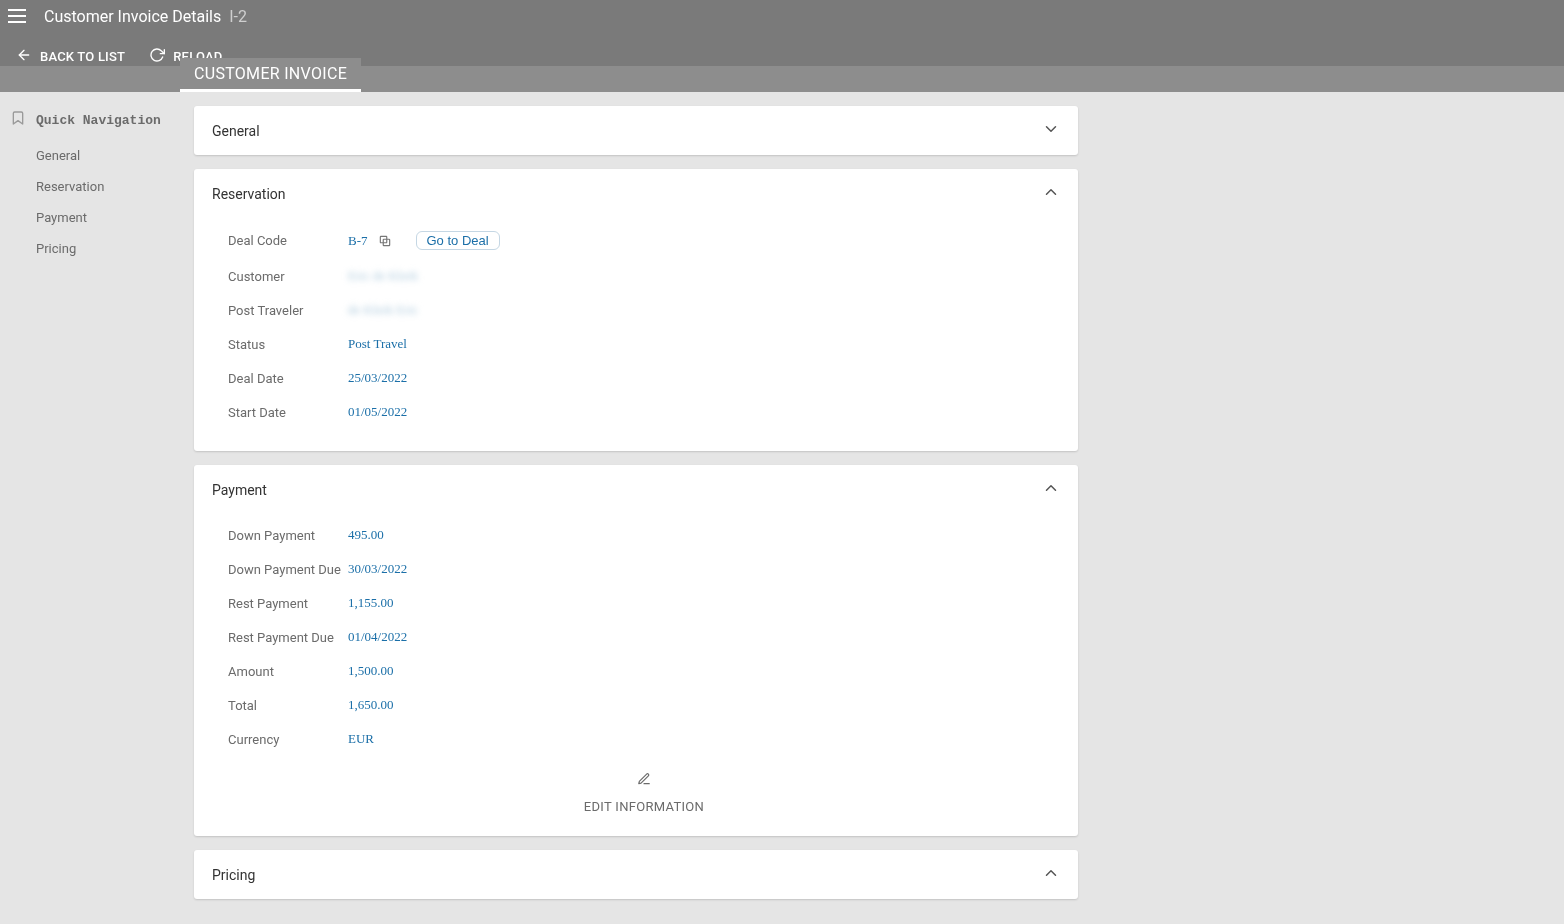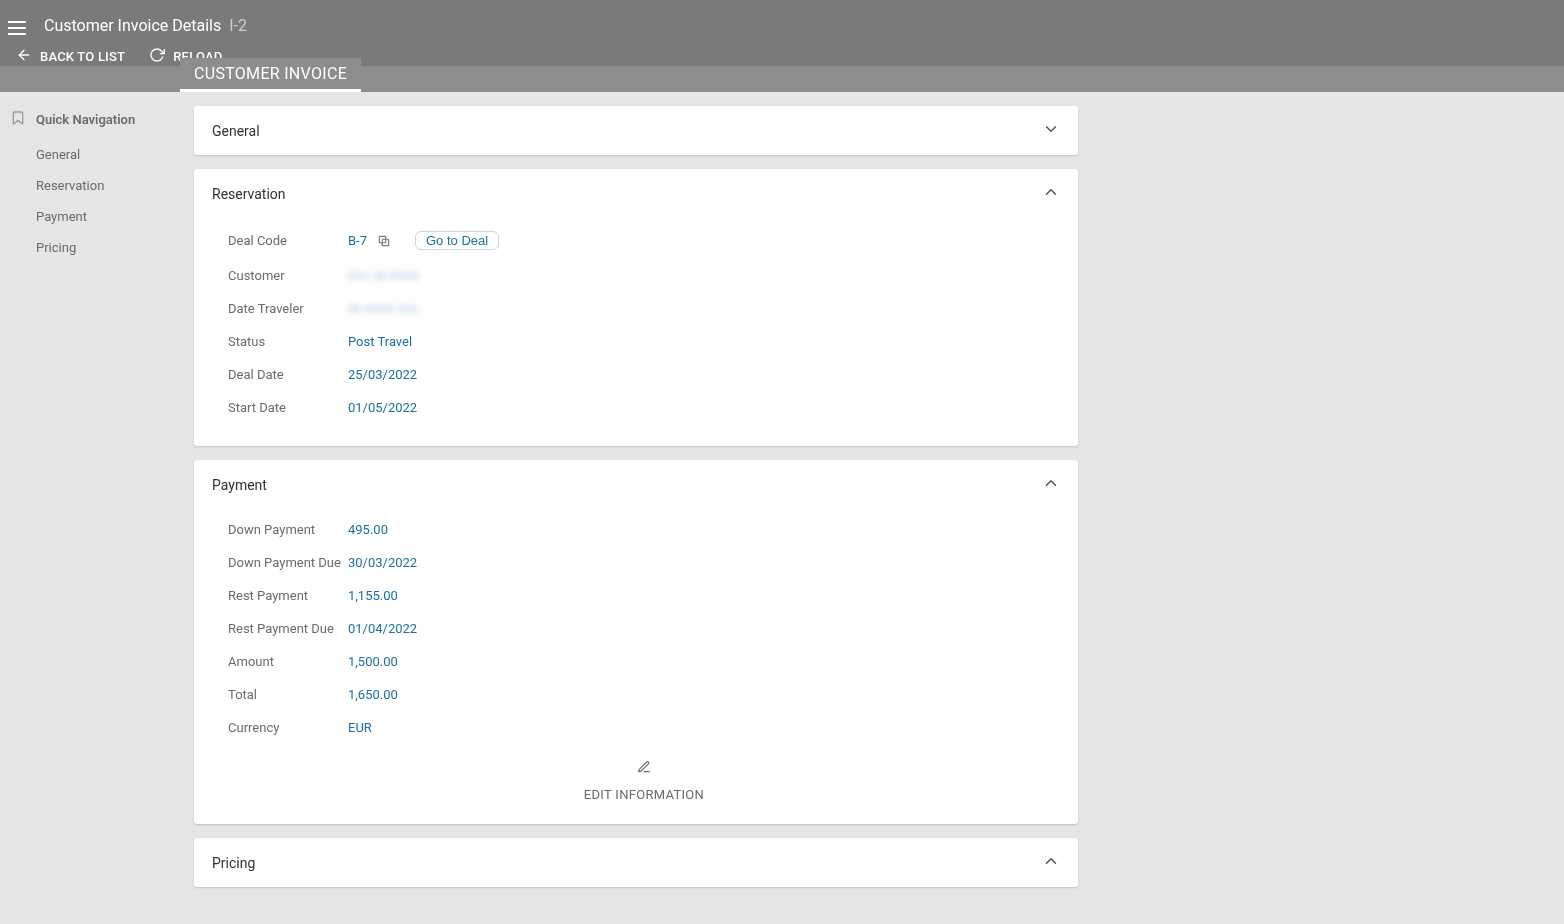--- a/index.html
+++ b/index.html
@@ -10,21 +10,21 @@
     font-size: 13px;
   }
 
   
   .topbar {
     background: #7a7a7a;
     color: #fff;
   }
   .titlebar {
     display: flex;
-    align-items: flex-start;
+    align-items: center;
     height: 32px;
     padding: 16px 8px;
   }
   .menu-icon {
     width: 24px; height: 24px;
     display: flex; flex-direction: column; justify-content: center; gap: 4px;
     cursor: pointer;
     margin-right: 12px;
   }
   .menu-icon span {
@@ -68,21 +68,21 @@
     display: flex;
   }
   .sidebar {
     width: 180px;
     padding: 14px 0 0 0;
     background: #e5e5e5;
   }
   .qn-header {
     display: flex; align-items: center; gap: 10px;
     padding: 4px 10px 10px 10px;
-    color: #6b6b6b; font-weight: 600; font-size: 13px;
+    color: #6b6b6b; font-weight: 600; font-size: 13px; font-family: Liberation Mono, monospace;
   }
   .qn-header svg { width: 16px; height: 16px; stroke: #9a9a9a; }
   .qn-item {
     padding: 8px 10px 8px 36px;
     color: #6b6b6b; font-size: 13px;
     cursor: pointer;
   }
 
   .content {
     flex: 1;
@@ -113,20 +113,21 @@
     display: flex; align-items: center;
     padding: 9px 0;
     font-size: 13px;
   }
   .row .label {
     width: 120px;
     color: #6b6b6b;
   }
   .row .value {
     color: #1b6fa8;
+    font-family: Liberation Serif, serif;
   }
   .row .value.blurred {
     color: #a9c7db;
     filter: blur(3px);
     user-select: none;
   }
   .copy-icon {
     margin-left: 10px; cursor: pointer; display: inline-flex;
   }
   .copy-icon svg { width: 14px; height: 14px; stroke: #777; }
@@ -252,21 +253,21 @@
           </span>
           <button class="go-btn">
             <span>Go to Deal</span>
           </button>
         </div>
         <div class="row">
           <span class="label">Customer</span>
           <span class="value blurred">Eric de Klerk</span>
         </div>
         <div class="row">
-          <span class="label">Date Traveler</span>
+          <span class="label">Post Traveler</span>
           <span class="value blurred">de Klerk Eric</span>
         </div>
         <div class="row">
           <span class="label">Status</span>
           <span class="value">Post Travel</span>
         </div>
         <div class="row">
           <span class="label">Deal Date</span>
           <span class="value">25/03/2022</span>
         </div>

